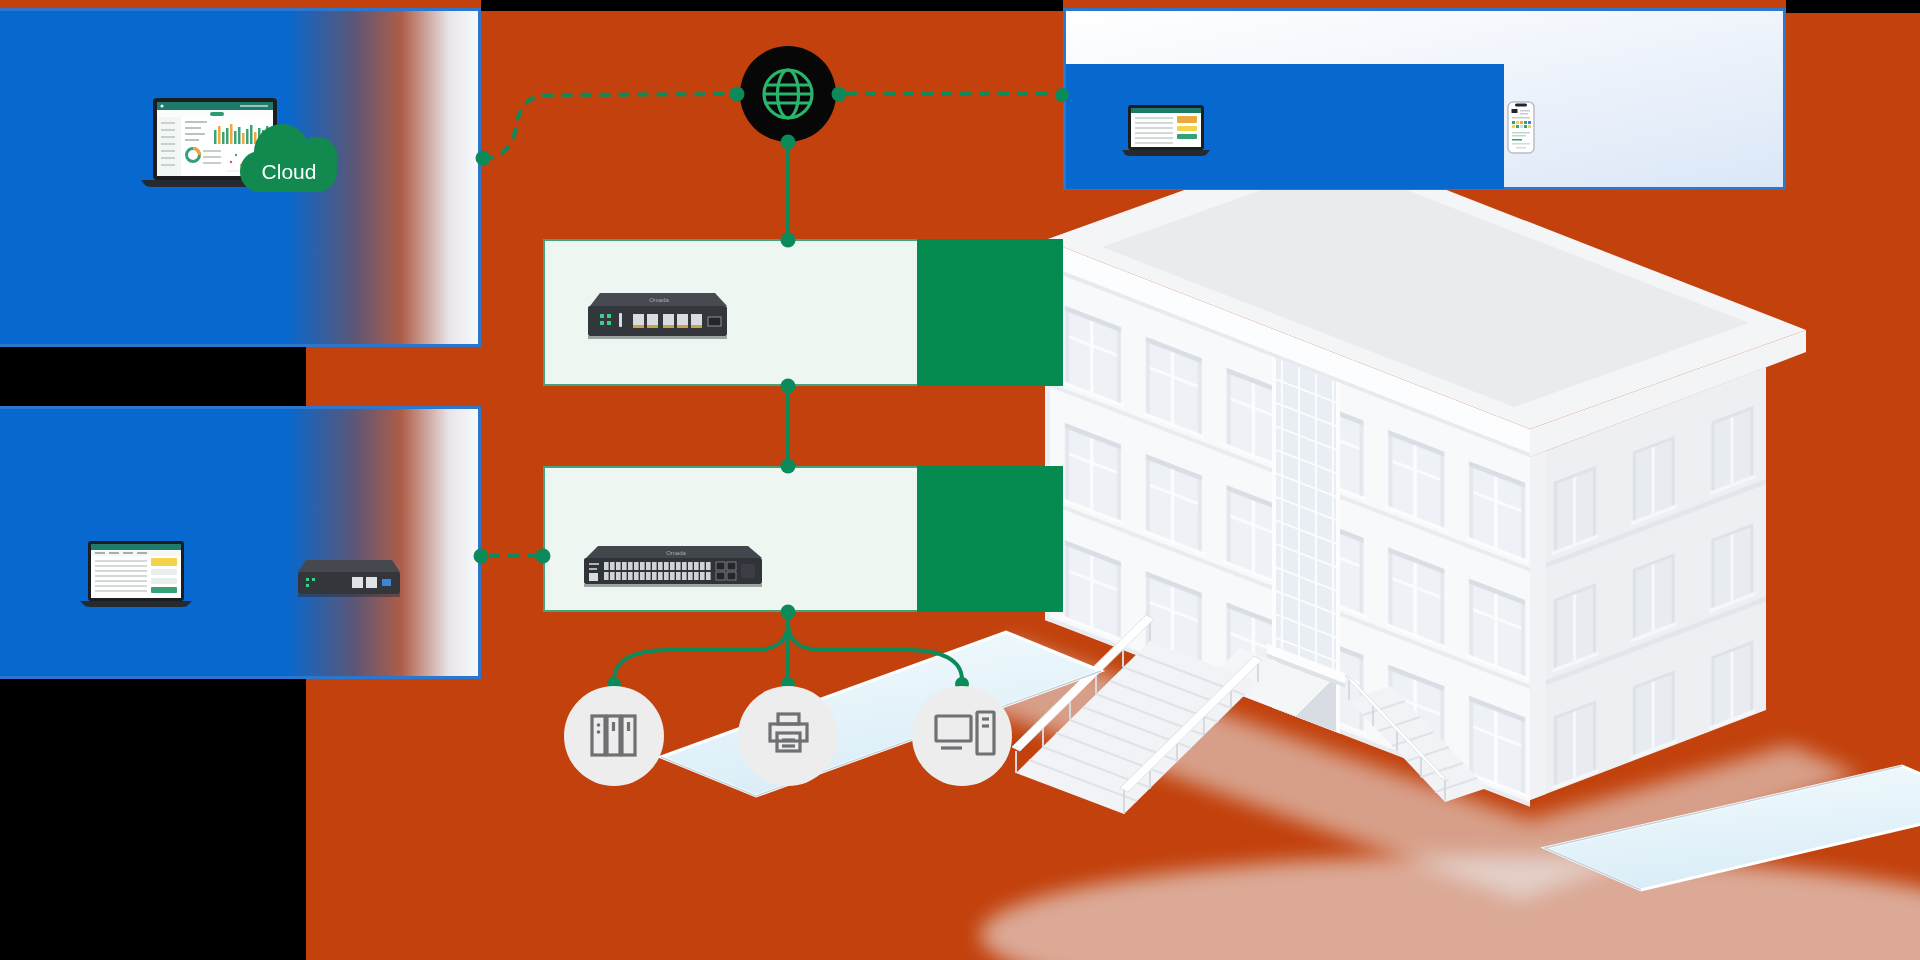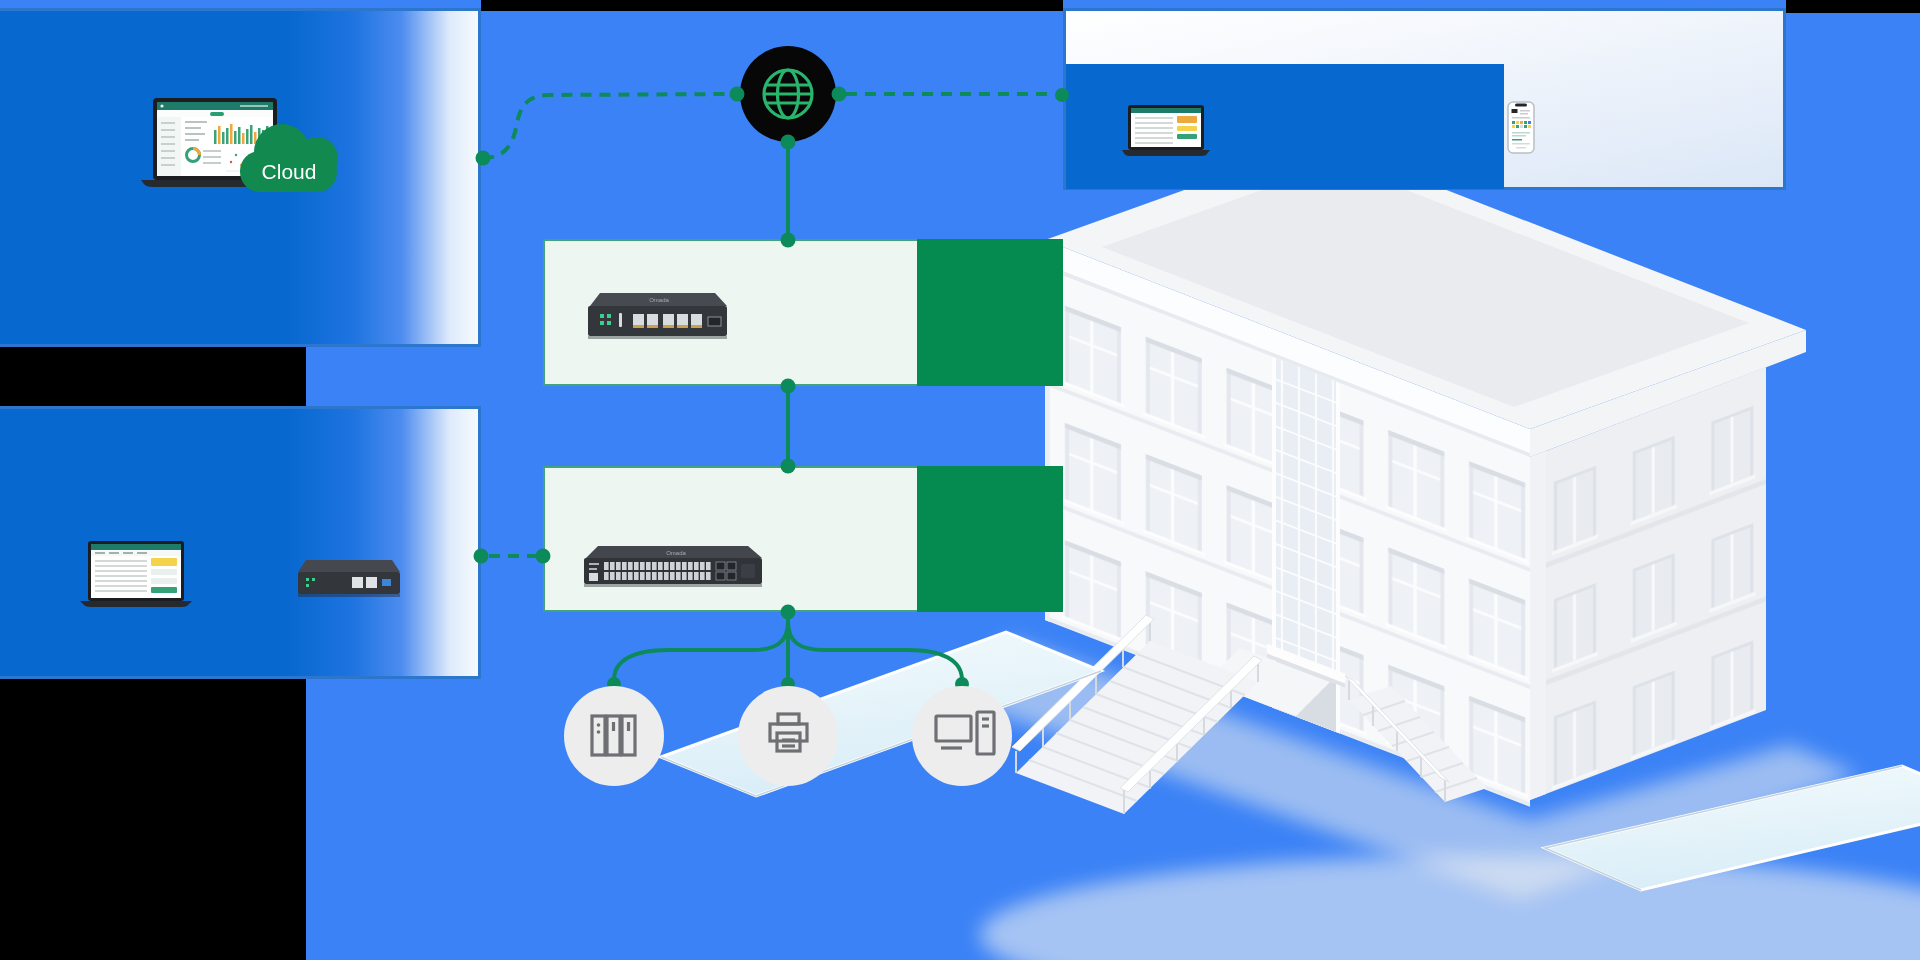--- a/index.html
+++ b/index.html
@@ -1,16 +1,16 @@
 <!DOCTYPE html>
 <html style="--blue: #0768cf; --blue_border: #2d76cd; --panel_grad_end: #dbe7f7; --green_dark: #058a50; --green_line: #0d8a5a; --green_bright: #28b56c; --green_badge: #11894f; --box_fill: #edf6f1; --box_border: #43a47c; --teal_screen: #1f7b69; --black: #000000; --circle_bg: #ededee; --icon_stroke: #6e7073;"><head>
 <meta charset="utf-8">
 <style>
   html,body{margin:0;padding:0;background:#ffffff;font-family:"Liberation Sans",sans-serif;}
-  #stage{position:relative;width:1920px;height:960px;overflow:hidden;background:#3b82f6;}
+  #stage{position:relative;width:1920px;height:960px;overflow:hidden;background:#c2410c;}
 
   
   .abs{position:absolute;}
   svg{display:block;}
 
   
   #strip-top-mid{left:481px;top:0;width:582px;height:11px;background:var(--black,#000);}
   #strip-top-right{left:1786px;top:0;width:134px;height:13px;background:var(--black,#000);}
 
   

